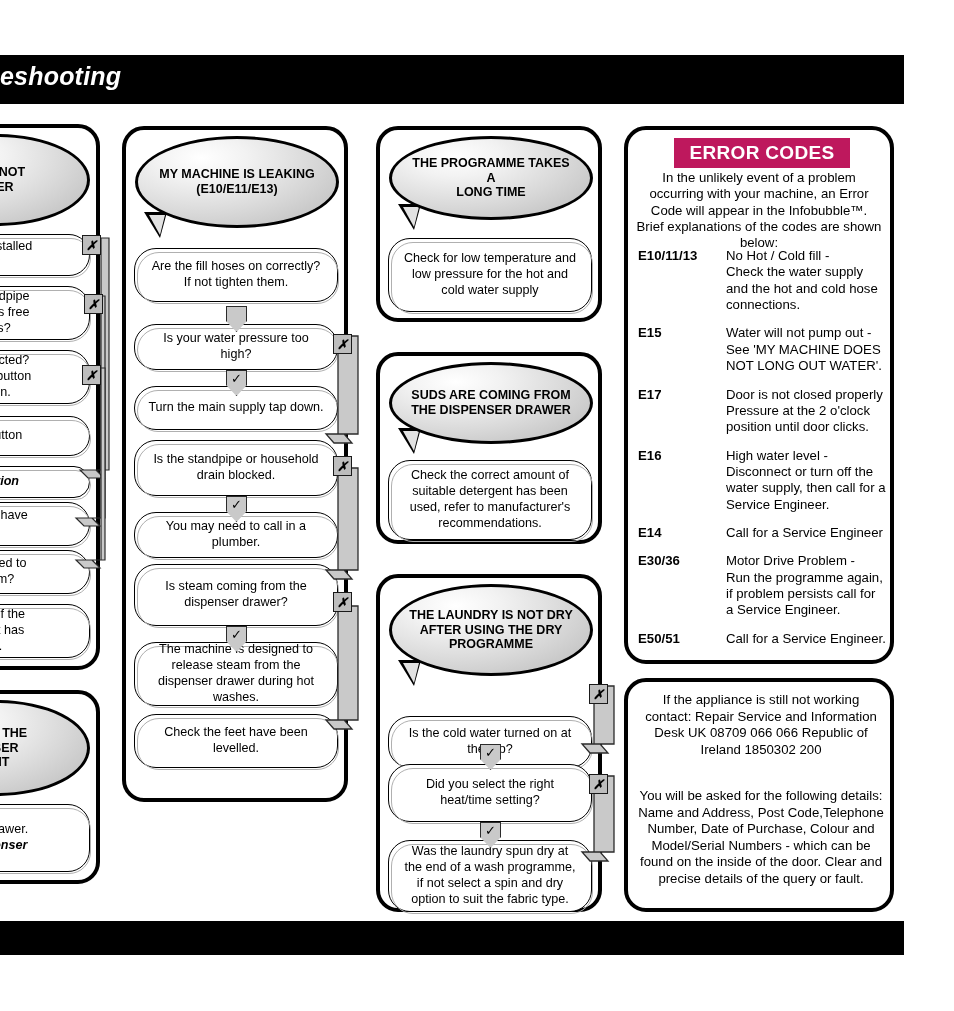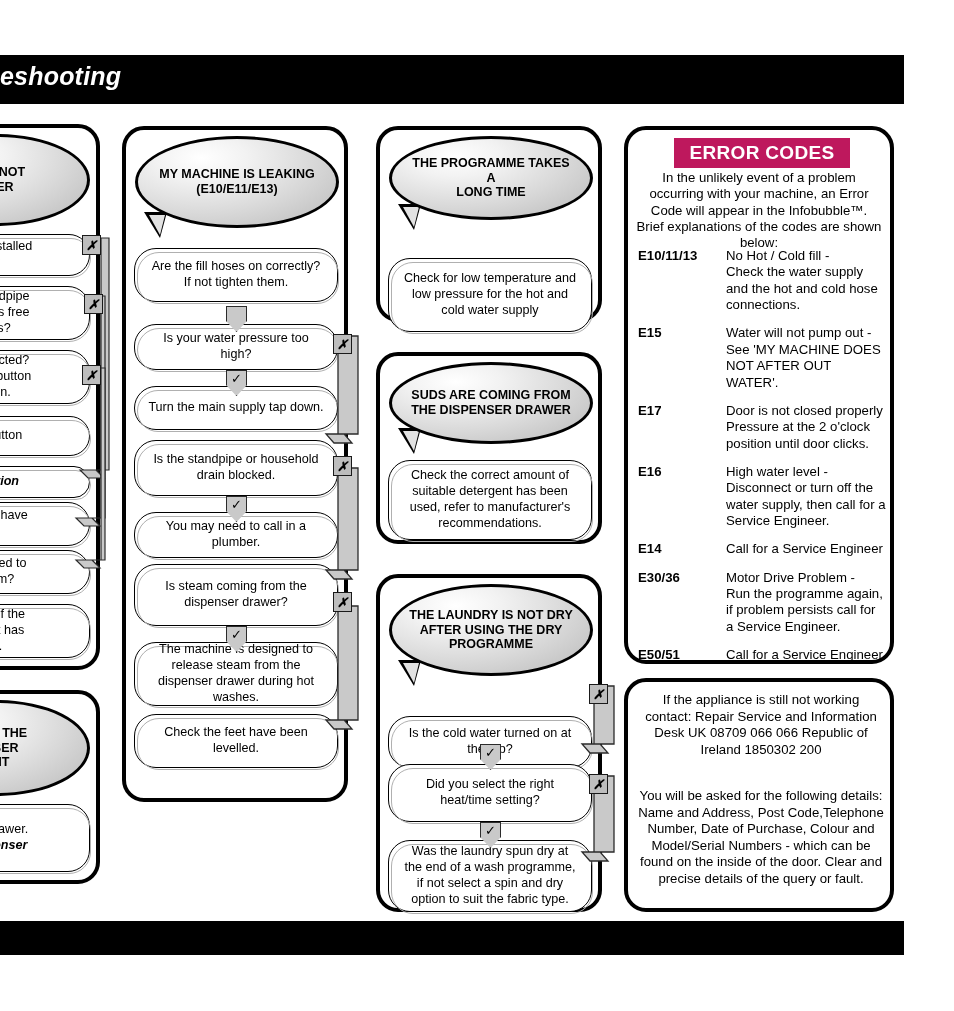--- a/index.html
+++ b/index.html
@@ -332,21 +332,21 @@
 <div class="xmark" style="left:333px; top:592px;">
   <span>✗</span>
 </div>
 
 <div class="panel" style="left:376px; top:126px; width:226px; height:196px;">
   <div class="bubble" style="left:9px; top:6px; width:204px; height:84px;">
     <span><span>THE PROGRAMME TAKES A</span><br><span>LONG TIME</span></span>
   </div>
   <div class="bubble-tail" style="left:18px; top:74px;"></div>
 
-  <div class="step" style="left:8px; top:108px; width:204px; height:74px;margin-top:20px;">
+  <div class="step" style="left:8px; top:108px; width:204px; height:74px;">
     <span>Check for low temperature and low pressure for the hot and cold water supply</span>
   </div>
 </div>
 
 <div class="panel" style="left:376px; top:352px; width:226px; height:192px;padding-left:30px;">
   <div class="bubble" style="left:9px; top:6px; width:204px; height:82px;">
     <span><span>SUDS ARE COMING FROM</span><br><span>THE DISPENSER DRAWER</span></span>
   </div>
   <div class="bubble-tail" style="left:18px; top:72px;"></div>
 
@@ -407,21 +407,21 @@
       <div class="ec-code">E10/11/13</div>
       <div class="ec-desc clip-text">No Hot / Cold fill -
 Check the water supply
 and the hot and cold hose
 connections.</div>
     </div>
     <div class="ec-row">
       <div class="ec-code">E15</div>
       <div class="ec-desc clip-text">Water will not pump out -
 See 'MY MACHINE DOES
-NOT AFTER OUT WATER'.</div>
+NOT LONG OUT WATER'.</div>
     </div>
     <div class="ec-row">
       <div class="ec-code">E17</div>
       <div class="ec-desc clip-text">Door is not closed properly
 Pressure at the 2 o'clock
 position until door clicks.</div>
     </div>
     <div class="ec-row">
       <div class="ec-code">E16</div>
       <div class="ec-desc clip-text">High water level -

